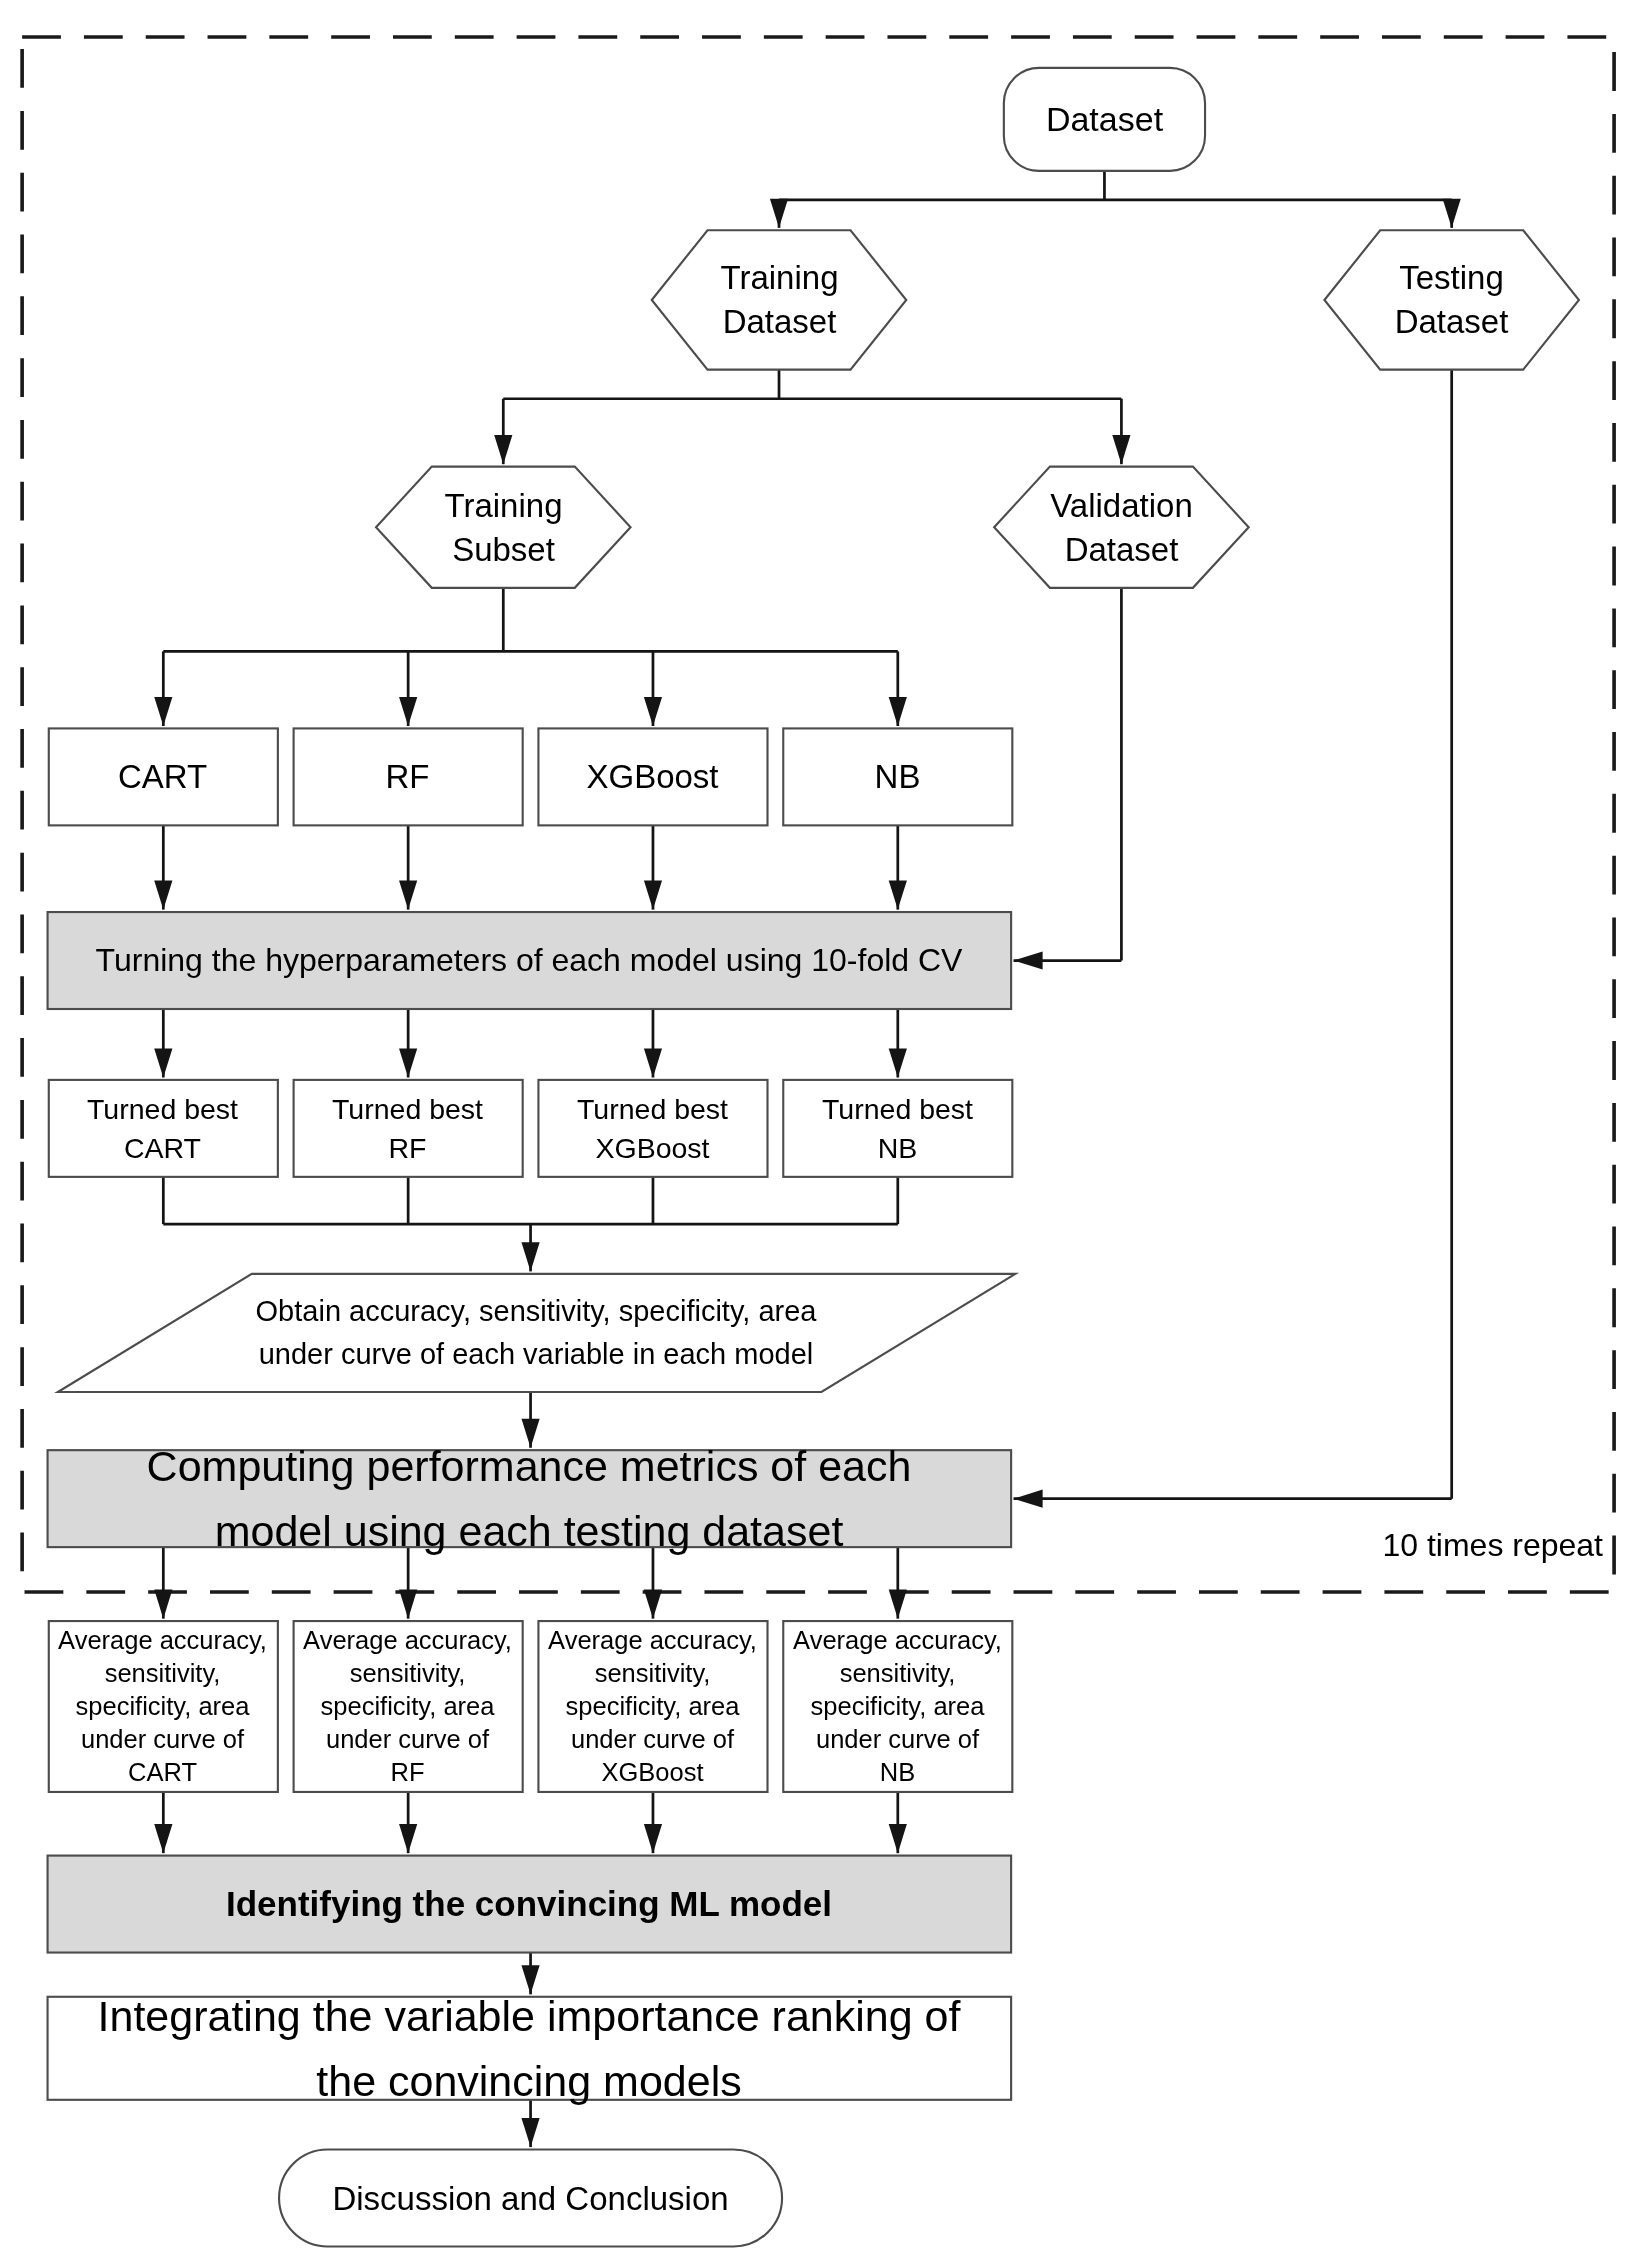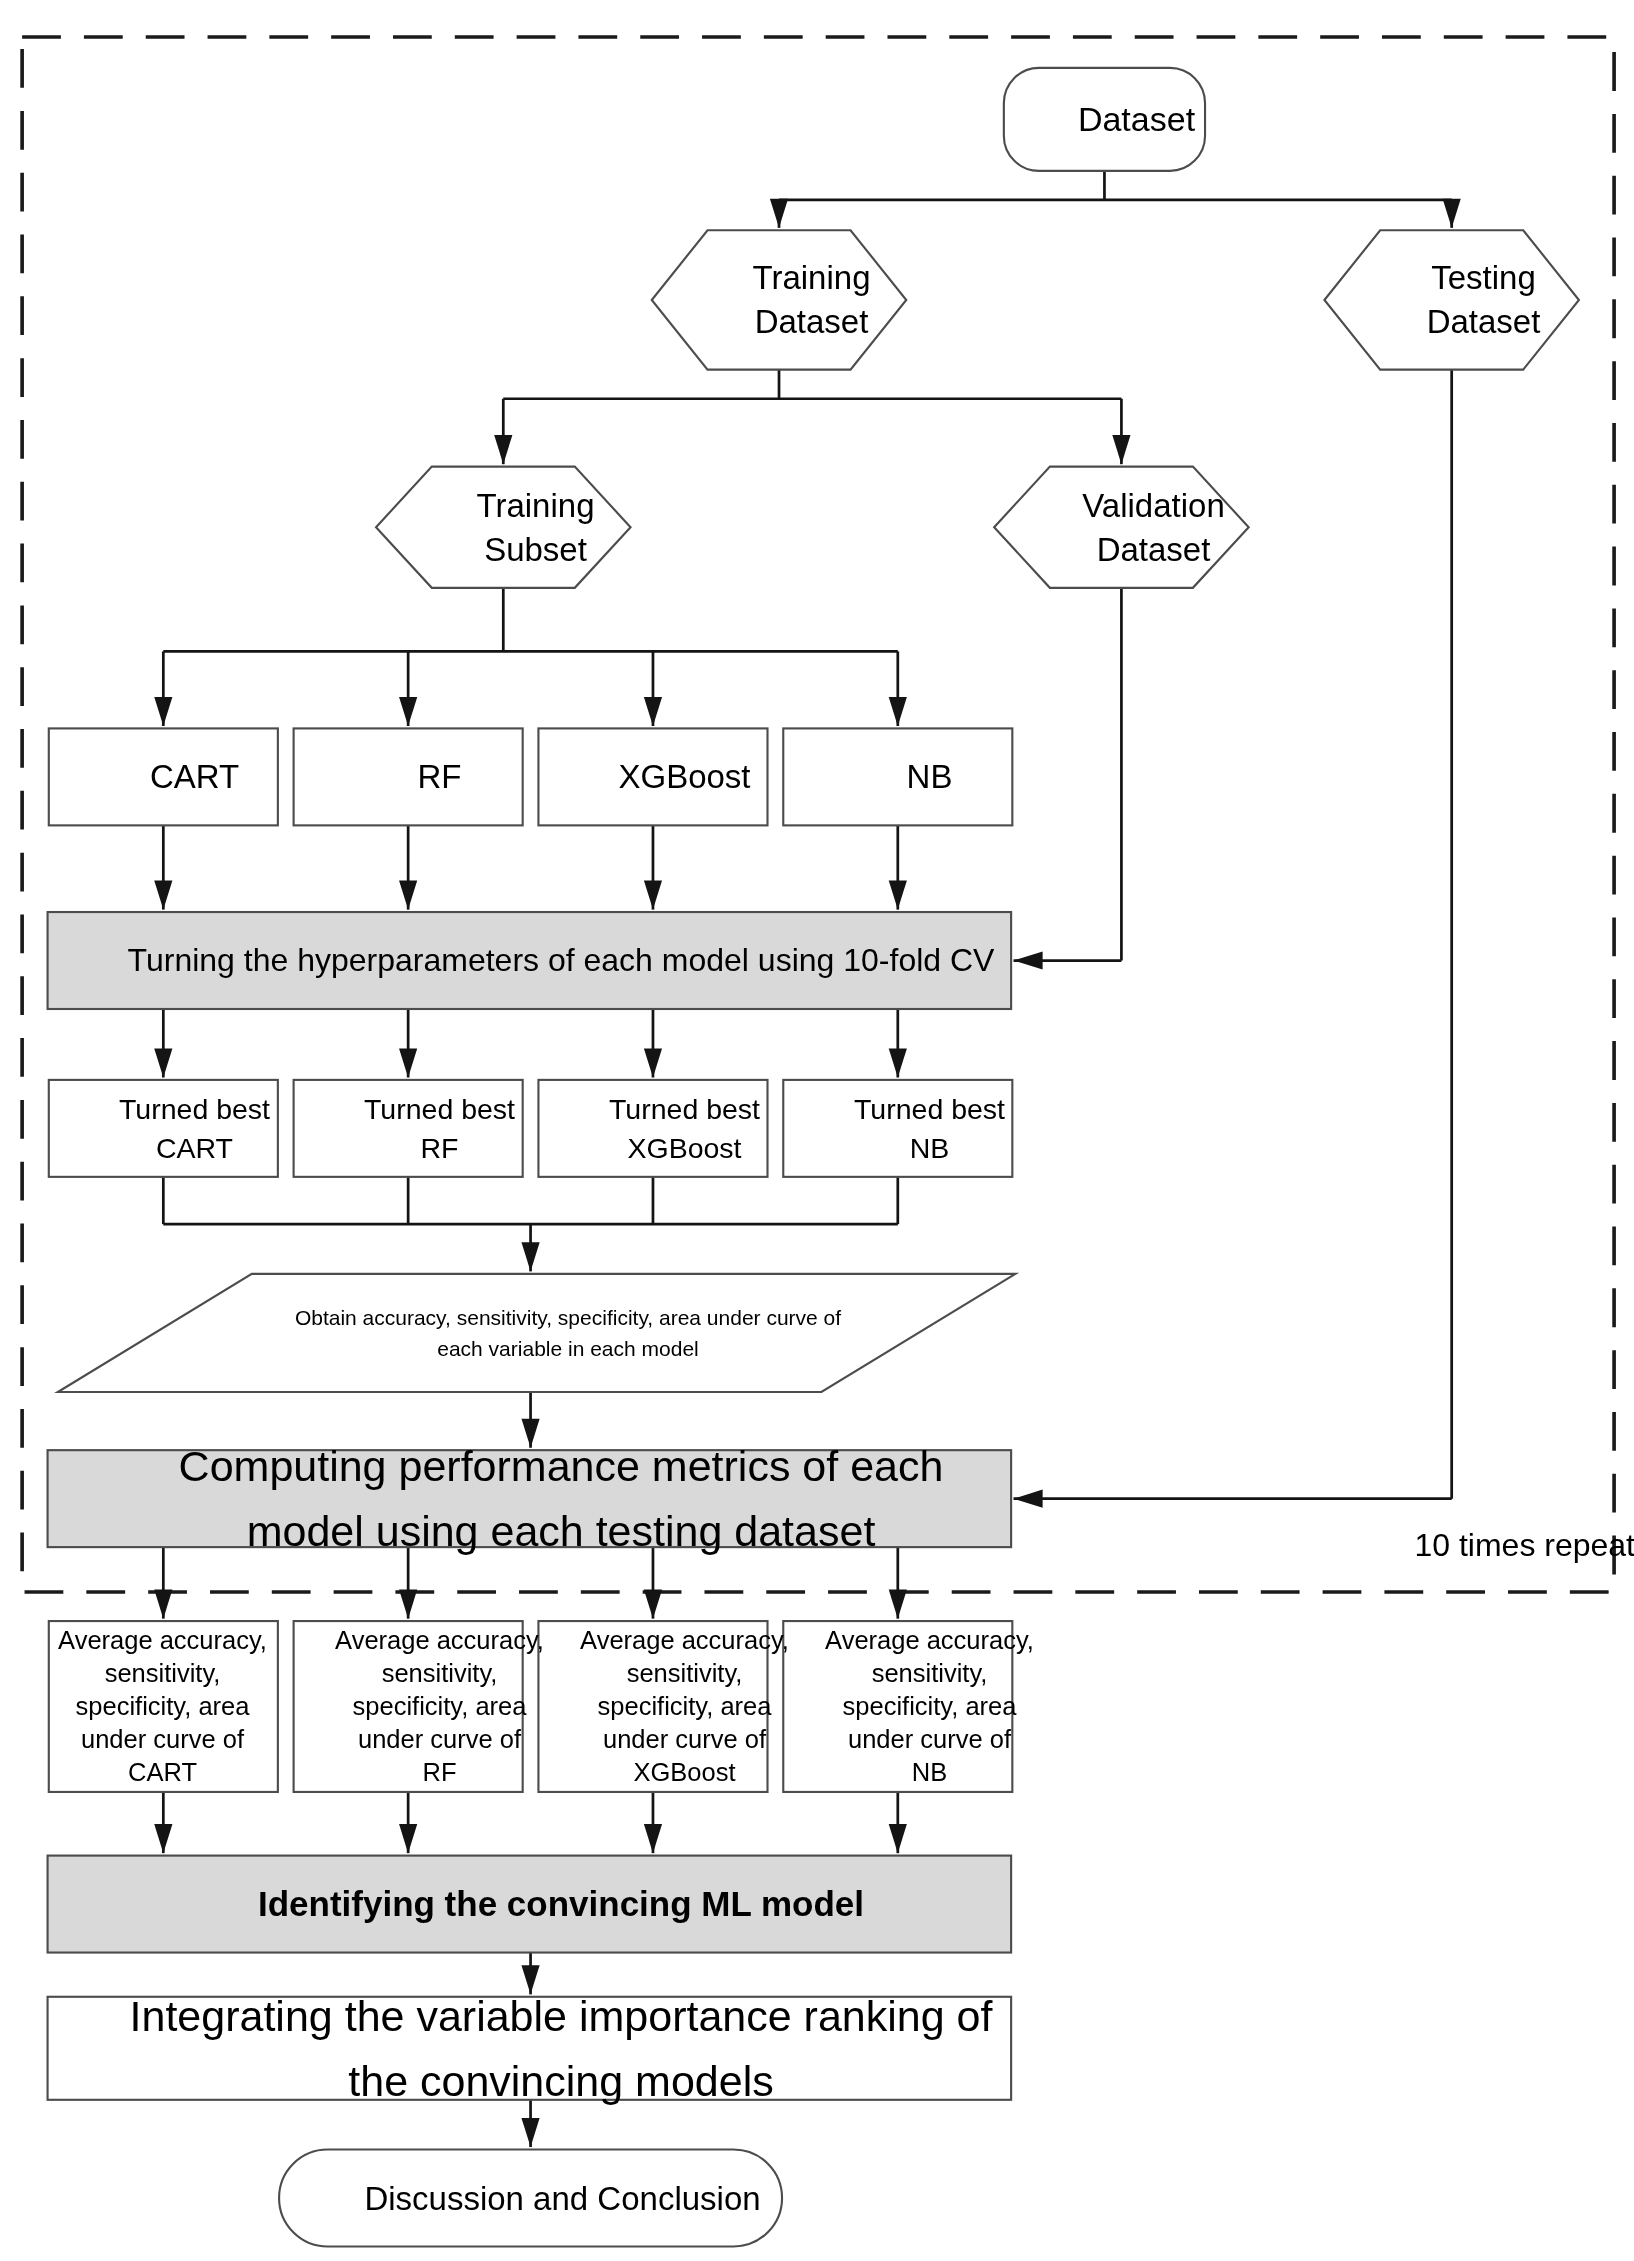--- a/index.html
+++ b/index.html
@@ -7,30 +7,30 @@
     position:relative;
     width:1635px;height:2261px;
     background:#ffffff;
     font-family:"Liberation Sans", sans-serif;
     color:#000000;
   }
   .layer{position:absolute;left:0;top:0;width:1635px;height:2261px;}
   .label{
     position:absolute;
     display:flex;flex-direction:column;align-items:center;justify-content:center;
-    text-align:center;color:#000;padding-left:32px;
+    text-align:center;color:#000;
   }
   .label .ln{display:block;}
   .fs-node{font-size:33px;line-height:1.32;}
   .fs-dataset{font-size:34px;}
   .fs-model{font-size:33px;}
   .fs-process{font-size:32px;line-height:1.45;}
   .fs-process2{font-size:43px;line-height:1.5;}
   .fs-turned{font-size:28.5px;line-height:1.35;}
-  .fs-obtain{font-size:21px;line-height:1.48;}
+  .fs-obtain{font-size:29px;line-height:1.48;}
   .fs-avg{font-size:25.5px;line-height:1.3;}
   .fs-big{font-size:35px;line-height:1.45;font-weight:bold;}
   .fs-repeat{font-size:32px;}
   .inner-940{width:570px;}
   .inner-1460{width:885px;}
   .inner-1540{width:933px;}
   .avg-model{display:block;}
   .repeat{justify-content:flex-end;flex-direction:row;align-items:center;text-align:right;}
 </style>
 </head>

